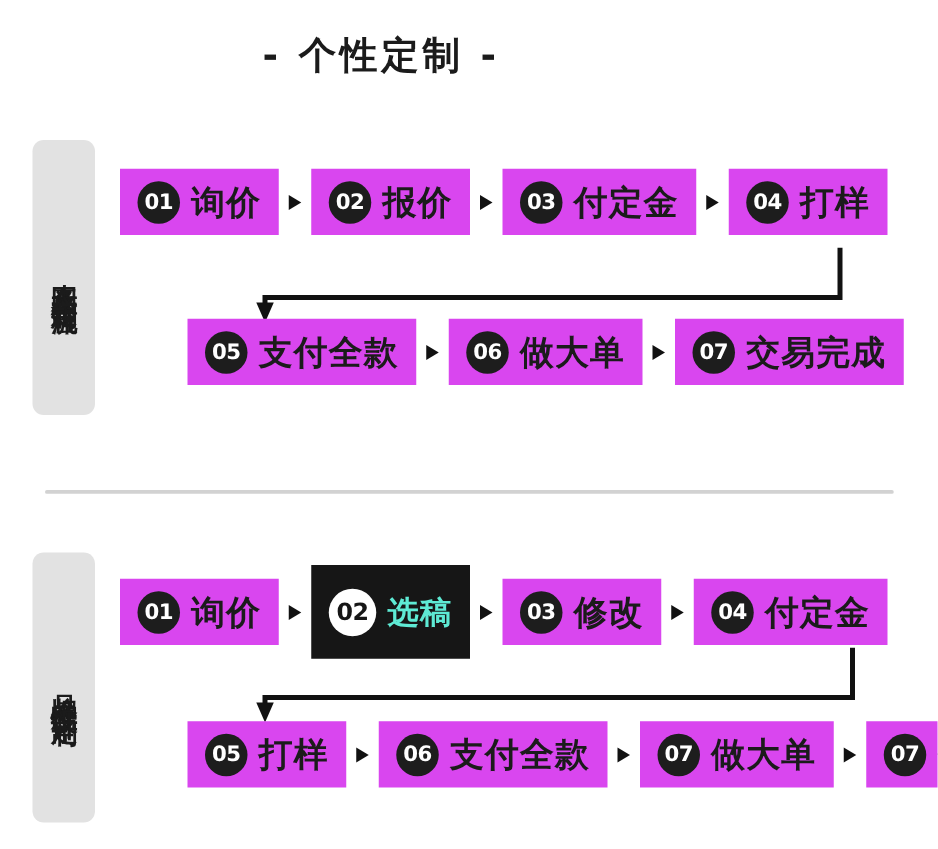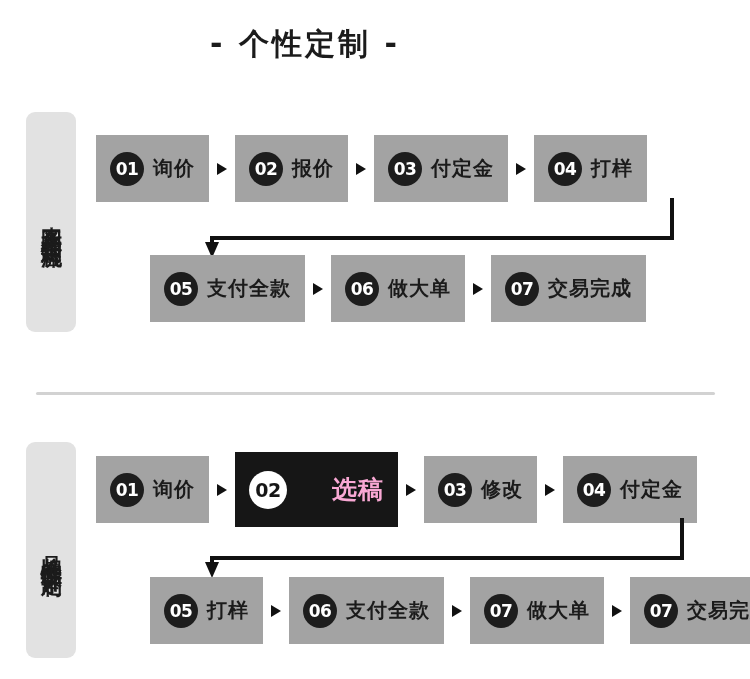--- a/index.html
+++ b/index.html
@@ -71,22 +71,22 @@
   }
   .row-a { left: 96px; }
   .row-b { left: 150px; }
   #section-1 .row-a { top: 25px; }
   #section-1 .row-b { top: 145px; }
   #section-2 .row-a { top: 12px; }
   #section-2 .row-b { top: 137px; }
 
   
   .step {
-    background: #a3a3a3;
-    height: 67px;
+    background: #d946ef;
+    height: 53px;
     display: flex;
     align-items: center;
     justify-content: center;
     box-sizing: border-box;
     padding: 0 14px;
     gap: 9px;
     flex: none;
   }
   .step.highlight {
     background: #161616;
@@ -109,30 +109,29 @@
   }
   .step.highlight .step-num {
     background: #ffffff;
     color: #161616;
     width: 38px;
     height: 38px;
     font-size: 19px;
   }
 
   .step-label {
-    font-size: 20px;
+    font-size: 27px;
     font-weight: 700;
     color: #1b1b1b;
     white-space: nowrap;
     letter-spacing: 1px;
   }
   .step.highlight .step-label {
-    color: #f9a8d4;
+    color: #5eead4;
     font-size: 25px;
-    margin-left: 36px;
   }
 
   
   .arrow-sep {
     flex: none;
     width: 26px;
     display: flex;
     align-items: center;
     justify-content: center;
   }

